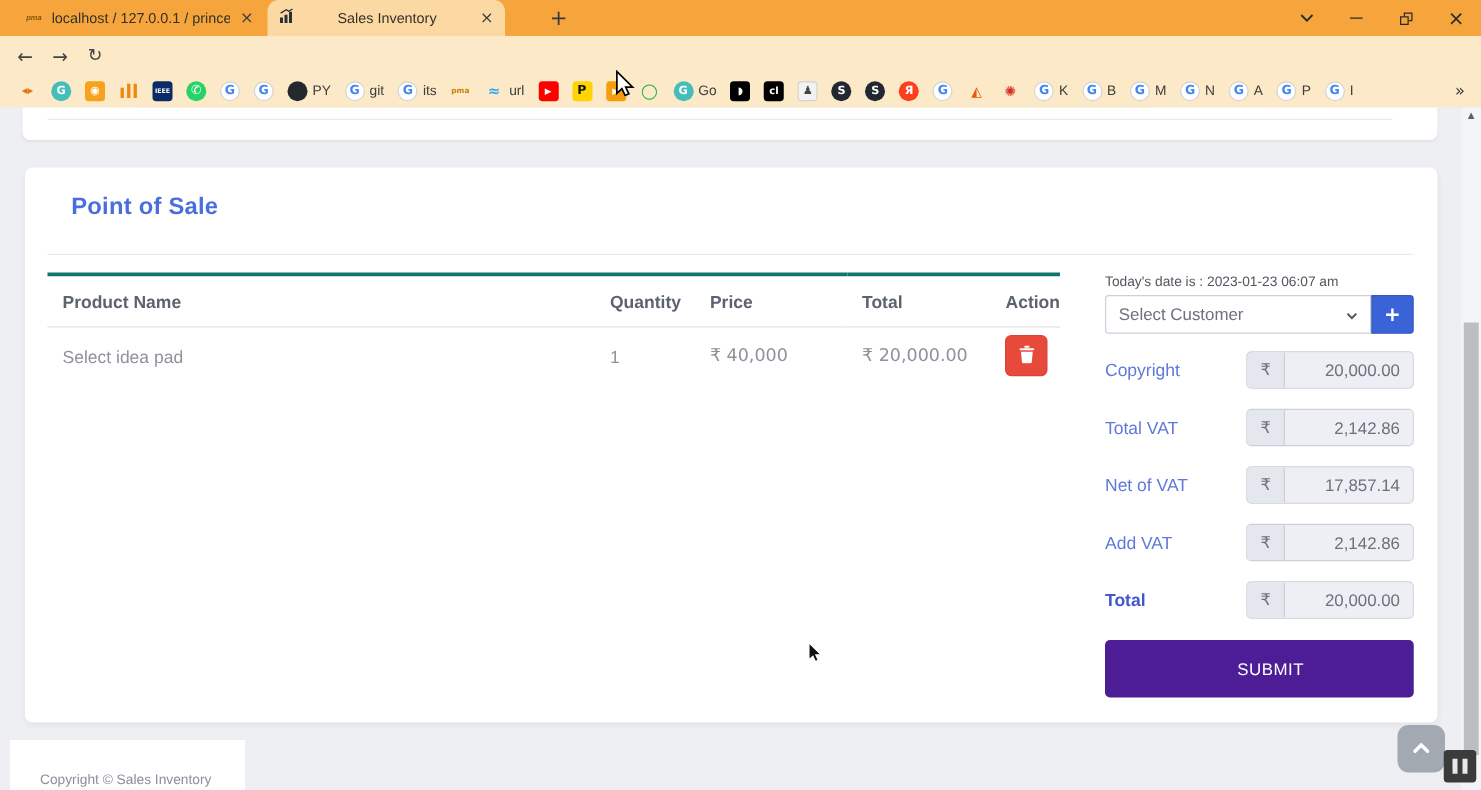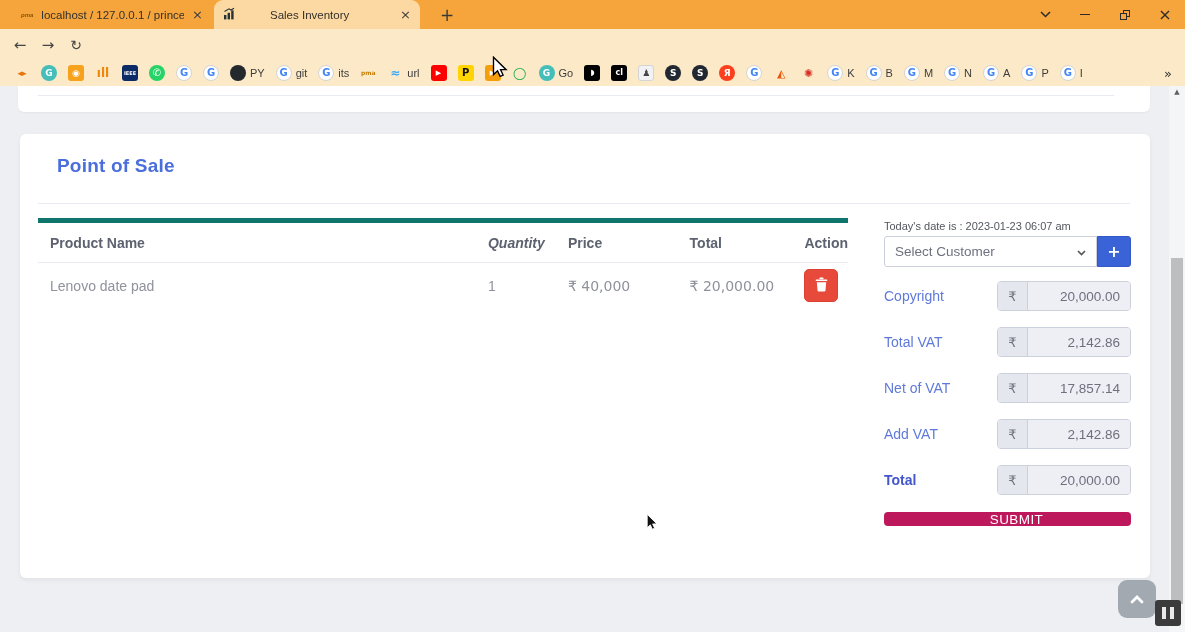--- a/index.html
+++ b/index.html
@@ -7,21 +7,21 @@
   .browser {
     position:relative; width:1185px; height:632px; overflow:hidden;
     background:#edeff2; font-family:"Liberation Sans", sans-serif;
   }
   .dv { font-family:"DejaVu Sans", sans-serif; }
 
   
   .tabbar { position:absolute; left:0; top:0; width:100%; height:29px; background:#f6a53c; }
   .tab { position:absolute; top:0; height:29px; display:flex; align-items:center; gap:8px; padding:0 9px; }
   .tab-inactive { left:12px; width:200px; }
-  .tab-active { left:214px; width:206px; background:#fcd9a2; border-radius:9px 9px 0 0;gap:34px; }
+  .tab-active { left:214px; width:190px; background:#fcd9a2; border-radius:9px 9px 0 0;gap:34px; }
   .tab-title { flex:1; font-size:11.5px; color:#33302a; white-space:nowrap; overflow:hidden; }
   .tab-close { font-size:13px; color:#3d3d3d; line-height:1; cursor:default; }
   .pma-fav { font-size:6px; font-weight:700; color:#8a5400; font-style:italic; }
   .newtab { position:absolute; left:434px; top:0; height:29px; width:26px; display:flex; align-items:center; justify-content:center; font-size:17px; color:#3a3a3a; }
   .wc { position:absolute; top:0; height:29px; width:40px; display:flex; align-items:center; justify-content:center; color:#2b2b2b; }
   .wc-chevron { left:1025px; }
   .wc-min { left:1065px; }
   .wc-max { left:1105px; }
   .wc-close { left:1145px; font-size:16px; }
   .minbar { display:block; width:10px; height:1.5px; background:#2b2b2b; }
@@ -59,38 +59,38 @@
 
   
   .remnant-card { position:absolute; left:18px; top:86px; width:1132px; height:26px; background:#fff; border-radius:0 0 6px 6px; box-shadow:0 1px 2px rgba(0,0,0,.05); }
   .remnant-line { position:absolute; left:20px; right:36px; top:9px; height:1px; background:#e7eaf0; }
 
   .main-card { position:absolute; left:20px; top:134px; width:1130px; height:444px; background:#fff; border-radius:6px; box-shadow:0 2px 5px rgba(0,0,0,.06); }
   .card-title { position:absolute; left:37px; top:21px; font-size:19px; font-weight:600; color:#4a6fdc; letter-spacing:.2px; }
   .card-divider { position:absolute; left:18px; right:20px; top:69px; height:1px; background:#e7eaf0; }
 
   .pos-table { position:absolute; left:18px; top:84px; width:810px; border-collapse:collapse; }
-  .pos-table thead tr { border-top:5px solid #0f766e; border-bottom:1px solid #e7eaf0; }
+  .pos-table thead tr { border-top:3px solid #0f766e; border-bottom:1px solid #e7eaf0; }
   .pos-table th { height:42px; text-align:left; font-size:14px; font-weight:600; color:#5d6270; padding-left:12px; }
   .pos-table td { height:46px; font-size:14px; color:#8f929c; padding-left:12px; }
-  .th-product { width:440px; } .th-qty { width:80px;font-style:italic; } .th-price { width:122px; } .th-total { width:115px; }
+  .th-product { width:440px; } .th-qty { width:80px; } .th-price { width:122px; } .th-total { width:115px; }
   .del-btn { width:34px; height:33px; background:#e74a3b; border:1px solid #db4234; border-radius:5px; display:flex; align-items:center; justify-content:center; cursor:pointer; }
 
   .panel { position:absolute; left:864px; top:86px; width:247px; }
   .panel-date { font-size:11px; color:#53565e; margin-bottom:4px; }
   .cust-row { display:flex; height:31px; margin-bottom:14px; }
   .cust-select { flex:1; background:#fff; border:1px solid #ccd0da; border-radius:3px 0 0 3px; display:flex; align-items:center; justify-content:space-between; padding:0 10px; font-size:13.5px; color:#6e707e; cursor:pointer; }
   .plus-btn { width:34px; background:#3a63d8; border:1px solid #3458c4; border-radius:0 3px 3px 0; color:#fff; font-size:16px; font-weight:700; display:flex; align-items:center; justify-content:center; cursor:pointer; }
   .mrow { display:flex; align-items:center; justify-content:space-between; height:30px; margin-bottom:16px; }
   .mlabel { font-size:14px; color:#5f79da; }
   .mlabel.bold { font-weight:700; color:#4356cc; }
   .igroup { width:134px; height:30px; border:1px solid #ccd0da; border-radius:4px; display:flex; overflow:hidden; }
   .ipre { width:30px; background:#e4e7ee; border-right:1px solid #ccd0da; display:flex; align-items:center; justify-content:center; font-size:13px; color:#6e707e; }
   .ival { flex:1; background:#edeff5; display:flex; align-items:center; justify-content:flex-end; padding-right:10px; font-size:13.5px; color:#6e707e; }
-  .submit-btn { height:14px; margin-top:17px; background:#be185d; border-radius:4px; color:#fff; font-size:13.5px; letter-spacing:.4px; display:flex; align-items:center; justify-content:center; cursor:pointer;padding-left:18px; }
+  .submit-btn { height:46px; margin-top:17px; background:#4c1d95; border-radius:4px; color:#fff; font-size:13.5px; letter-spacing:.4px; display:flex; align-items:center; justify-content:center; cursor:pointer;padding-left:18px; }
 
   .footer-card { position:absolute; left:8px; top:592px; width:188px; height:40px; background:#fff; }
   .copyright { position:absolute; left:24px; top:26px; font-size:11px; color:#8b8f9a; white-space:nowrap; }
 
   
   .sb-track { position:absolute; left:1169px; top:86px; width:16px; height:546px; background:#f4f5f6; }
   .sb-up { position:absolute; left:1169px; top:88px; width:16px; text-align:center; font-size:7px; color:#606060; }
   .sb-thumb { position:absolute; left:1171px; top:258px; width:12px; height:346px; background:#bcbec0; }
 
   .scrolltop { position:absolute; left:1118px; top:580px; width:38px; height:38px; background:rgba(148,156,166,.85); border-radius:9px; display:flex; align-items:center; justify-content:center; z-index:40; cursor:pointer; }
@@ -185,21 +185,21 @@
       <span class="bm">
         <span class="ic dv" style="color: rgb(232, 114, 12); font-size: 9px; border-radius: 0px;">◂▸</span>
       </span>
       <span class="bm">
         <span class="ic dv" style="color: rgb(255, 255, 255); font-size: 9px; background: rgb(69, 190, 185); border-radius: 50%;">G</span>
       </span>
       <span class="bm">
         <span class="ic dv" style="color: rgb(255, 255, 255); font-size: 9px; background: rgb(246, 162, 29); border-radius: 3px;">◉</span>
       </span>
       <span class="bm">
-        <span class="ic dv" style="color: rgb(240, 134, 10); font-size: 12px; border-radius: 0px;">ıll</span>
+        <span class="ic dv" style="color: rgb(240, 134, 10); font-size: 15px; border-radius: 0px;">ıll</span>
       </span>
       <span class="bm">
         <span class="ic dv" style="color: rgb(255, 255, 255); font-size: 5px; background: rgb(11, 43, 102); border-radius: 3px;">IEEE</span>
       </span>
       <span class="bm">
         <span class="ic dv" style="color: rgb(255, 255, 255); font-size: 10px; background: rgb(37, 211, 102); border-radius: 50%;">✆</span>
       </span>
       <span class="bm">
         <span class="ic dv" style="color: rgb(66, 133, 244); font-size: 10px; background: rgb(255, 255, 255); border-radius: 50%; border: 1px solid rgb(212, 212, 212);">G</span>
       </span>
@@ -312,21 +312,21 @@
         <tr>
           <th class="th-product">Product Name</th>
           <th class="th-qty">Quantity</th>
           <th class="th-price">Price</th>
           <th class="th-total">Total</th>
           <th>Action</th>
         </tr>
       </thead>
       <tbody>
         <tr>
-          <td>Lenovo date pad</td>
+          <td>Select idea pad</td>
           <td>1</td>
           <td class="dv">₹ 40,000</td>
           <td class="dv">₹ 20,000.00</td>
           <td>
             <div class="del-btn">
               <span>
                 <svg width="13" height="15" viewBox="0 0 13 15" fill="#ffffff">
                     <rect x="4.4" y="0.6" width="4.2" height="1.6" rx="0.8"></rect>
                     <rect x="0.6" y="2.6" width="11.8" height="1.5" rx="0.75"></rect>
                     <path d="M1.8 5.3h9.4l-.75 8.2a1.1 1.1 0 0 1-1.1 1H3.65a1.1 1.1 0 0 1-1.1-1z"></path>
@@ -385,20 +385,23 @@
             <div class="igroup">
               <span class="ipre dv">₹</span>
               <span class="ival">20,000.00</span>
             </div>
           </div>
         </div>
       <div class="submit-btn">SUBMIT</div>
     </div>
   </div>
 
+  <div class="footer-card">
+    <div class="copyright">Copyright © Sales Inventory</div>
+  </div>
 
   <div class="sb-track"></div>
   <div class="sb-up dv">▲</div>
   <div class="sb-thumb"></div>
 
   <div class="scrolltop">
     <span>
       <svg width="14" height="9">
           <path d="M2 7l5-5 5 5" stroke="#fff" stroke-width="2.8" fill="none" stroke-linecap="round"></path>
         </svg>

